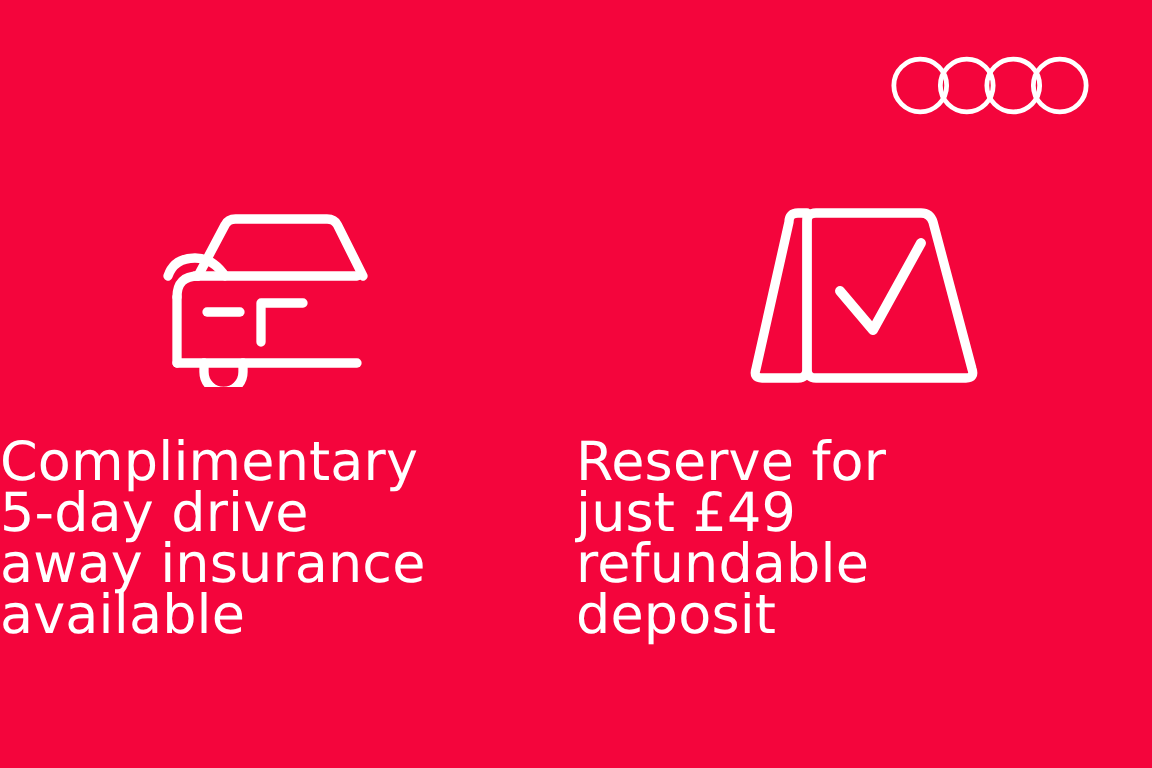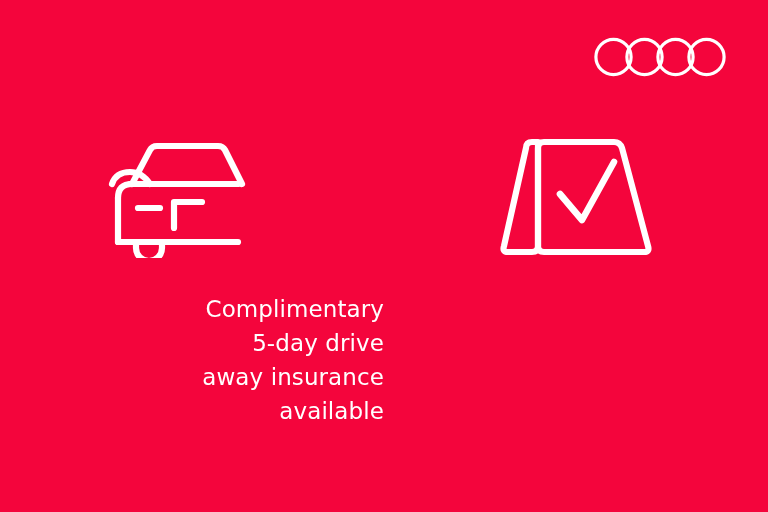--- a/index.html
+++ b/index.html
@@ -60,23 +60,23 @@
   .feature-icon svg { display: block; }
 
   .feature-icon.insurance { left: 0; width: 384px; }
   .feature-icon.deposit  { left: 0; width: 384px; }
 
   .feature-caption {
     position: absolute;
     top: 292px;
     left: 0;
     width: 384px;
-    text-align: right;
+    text-align: left;
     color: #FFFFFF;
-    font-size: 23px;
+    font-size: 36px;
     line-height: 34px;
     font-weight: 400;
     letter-spacing: 0.1px;
     white-space: pre-line;
     font-family: "DejaVu Sans", "Liberation Sans", sans-serif;
   }
 </style>
 </head>
 <body>
 
@@ -129,16 +129,20 @@
         <svg width="156" height="122" viewBox="0 0 156 122" xmlns="http://www.w3.org/2000/svg" fill="none" stroke="#FFFFFF" stroke-width="6.2" stroke-linecap="round" stroke-linejoin="round">
 
           <path d="M28 12 Q28 6 34 6 L40 6 L40 110 Q40 116 34 116 L10 116 Q4 116 6 110 L28 12 Z"></path>
 
           <path d="M40 12 Q40 6 46 6 L116 6 Q122 6 124 12 L150 110 Q152 116 146 116 L46 116 Q40 116 40 110 Z"></path>
 
           <path d="M62 58 L84 84 L116 26" stroke-width="6.6"></path>
         </svg>
       </div>
 
+      <div class="feature-caption">Reserve for
+just £49
+refundable
+deposit</div>
     </div>
 
   </div>
 </div>
 
 </body></html>

